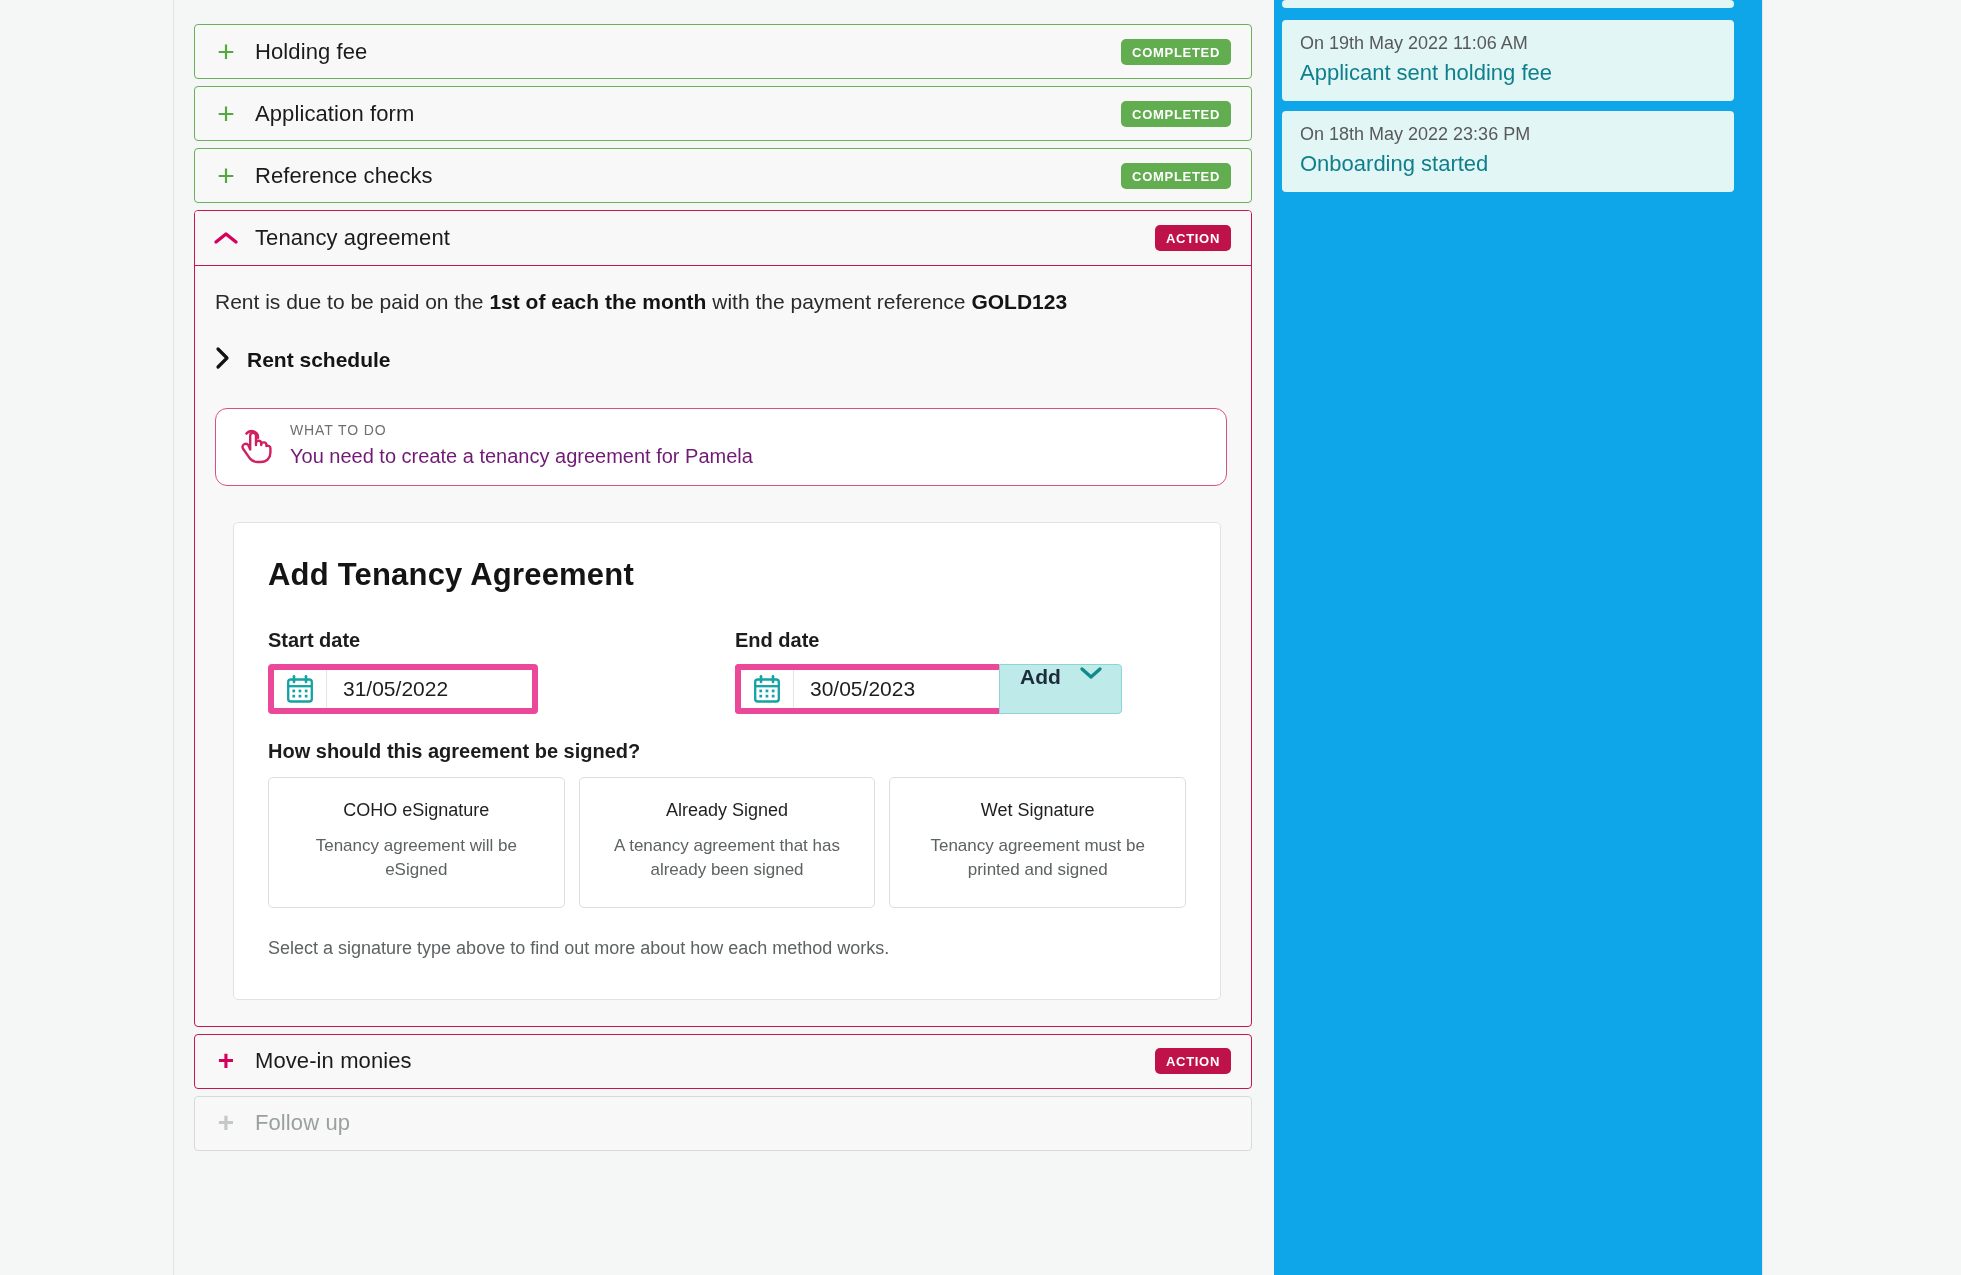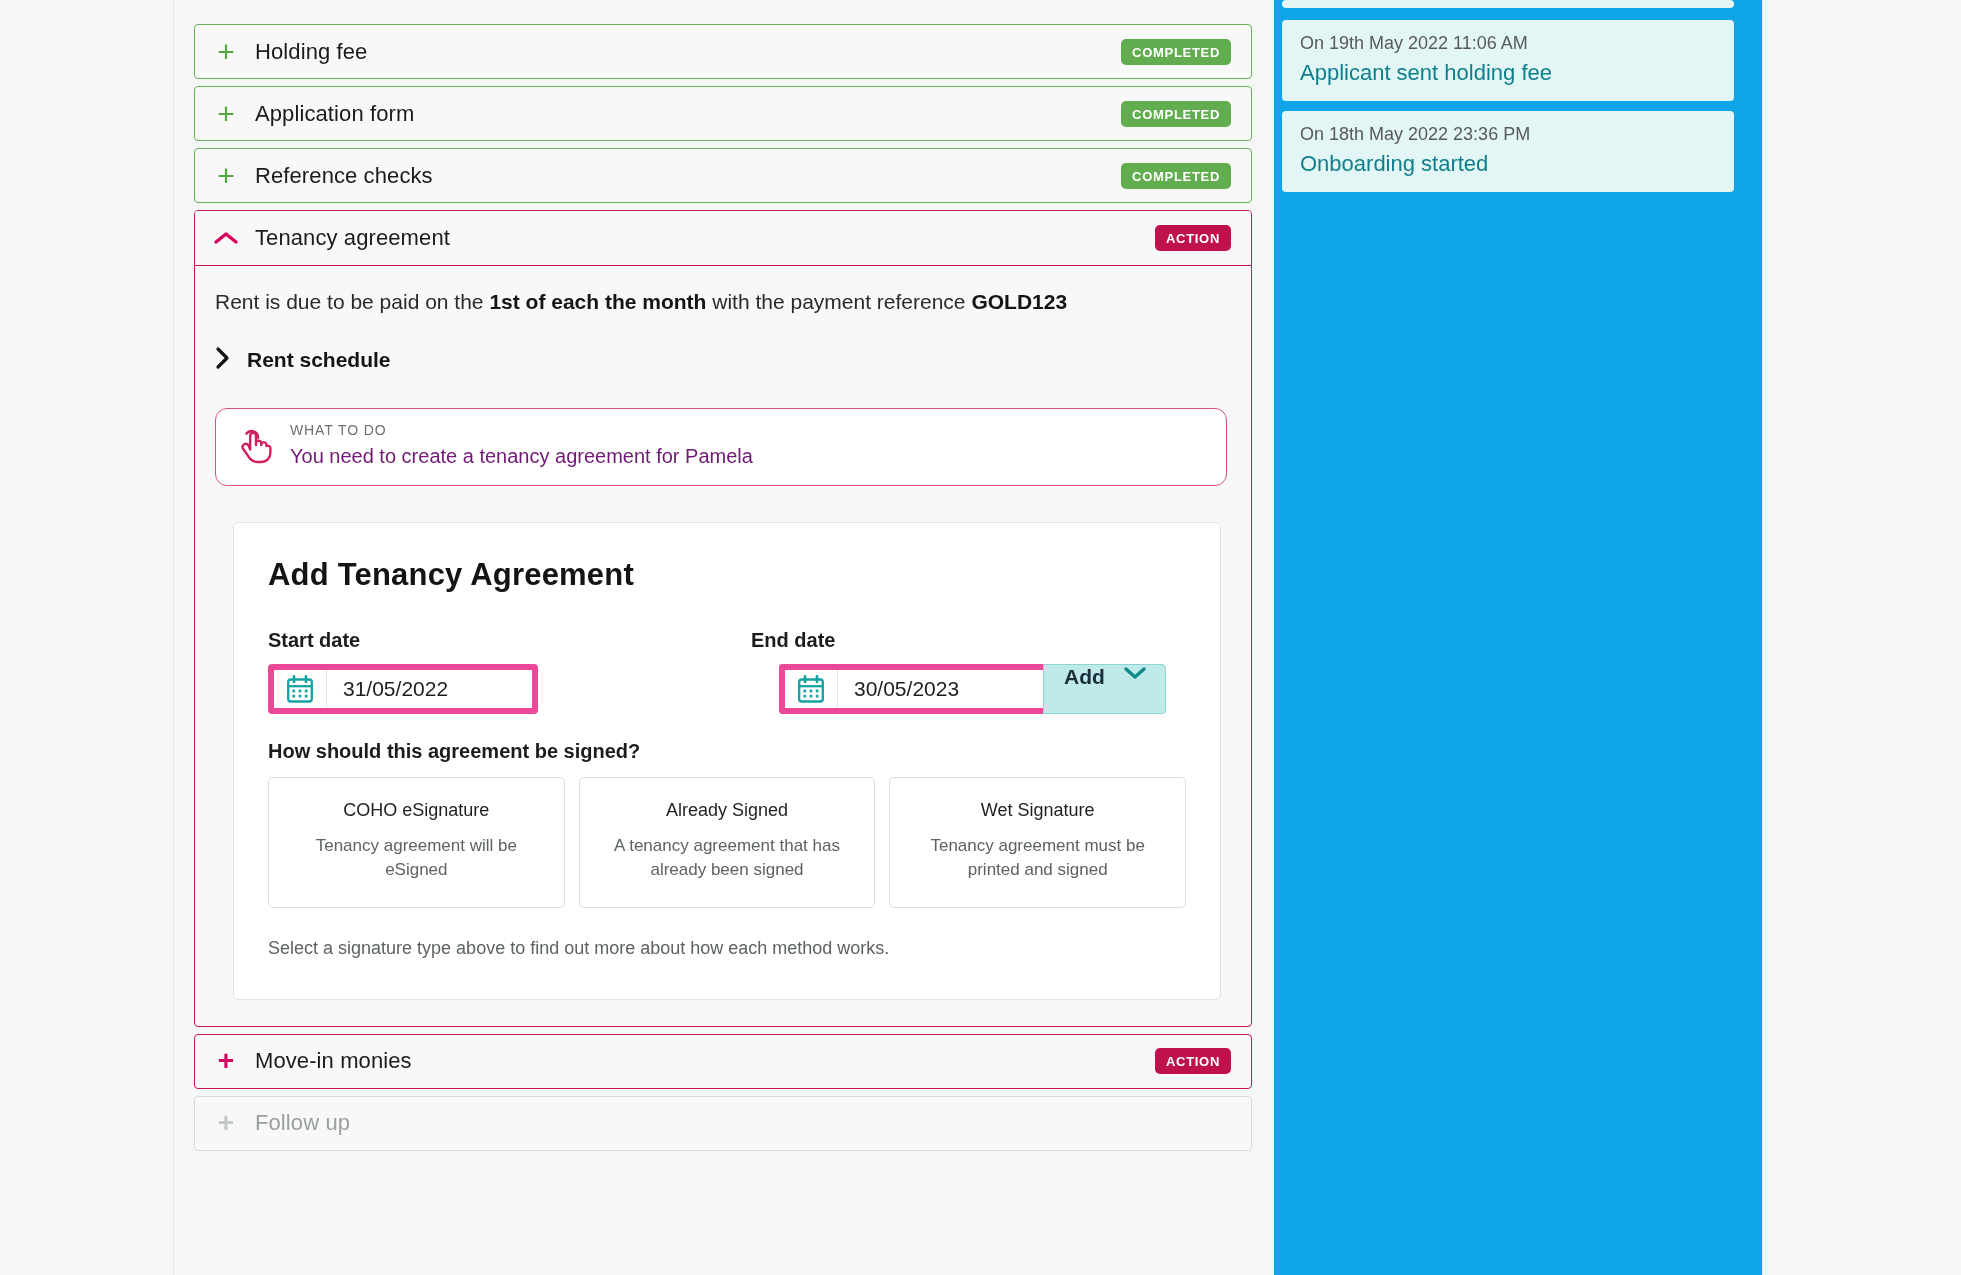--- a/index.html
+++ b/index.html
@@ -166,40 +166,40 @@
     width: 988px;
   }
   .form-title {
     font-size: 31px;
     font-weight: 700;
     color: #141414;
     margin-bottom: 36px;
     letter-spacing: .2px;
   }
 
-  .dates-row { display: flex; gap: 16px; margin-bottom: 20px; }
+  .dates-row { display: flex; gap: 0; margin-bottom: 20px; }
   .date-group { width: 327px; }
   .date-group.second { width: auto; margin-left: 140px; }
   .date-label {
     font-size: 20px;
     font-weight: 700;
     color: #1c1c1c;
     margin-bottom: 12px;
   }
   .date-ctrl { display: flex; align-items: stretch; }
   .date-box {
     display: flex;
     align-items: center;
     border: 6px solid #ec4899;
     border-radius: 4px;
     background: #fff;
     height: 50px;
     overflow: hidden;
   }
-  .date-box.with-add { border-radius: 4px 0 0 4px; border-right: none; margin-left: 28px; }
+  .date-box.with-add { border-radius: 4px 0 0 4px; border-right: none; }
   .cal-cell {
     width: 53px; flex: 0 0 53px;
     height: 100%;
     display: flex; align-items: center; justify-content: center;
     border-right: 1px solid #e4e6e6;
   }
   .date-val {
     font-size: 21px;
     color: #1d1d1d;
     padding: 0 16px;

